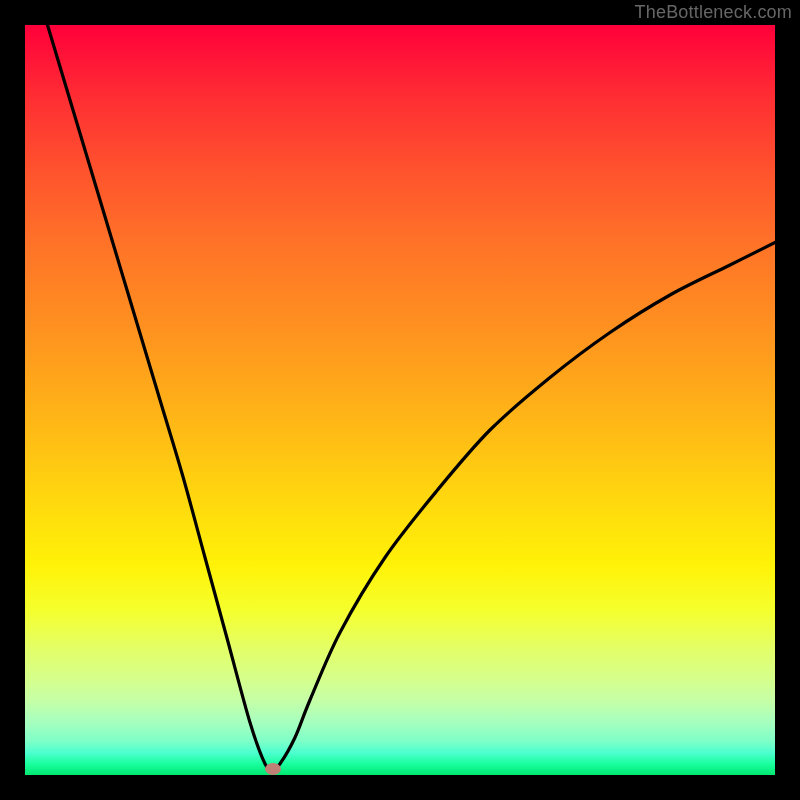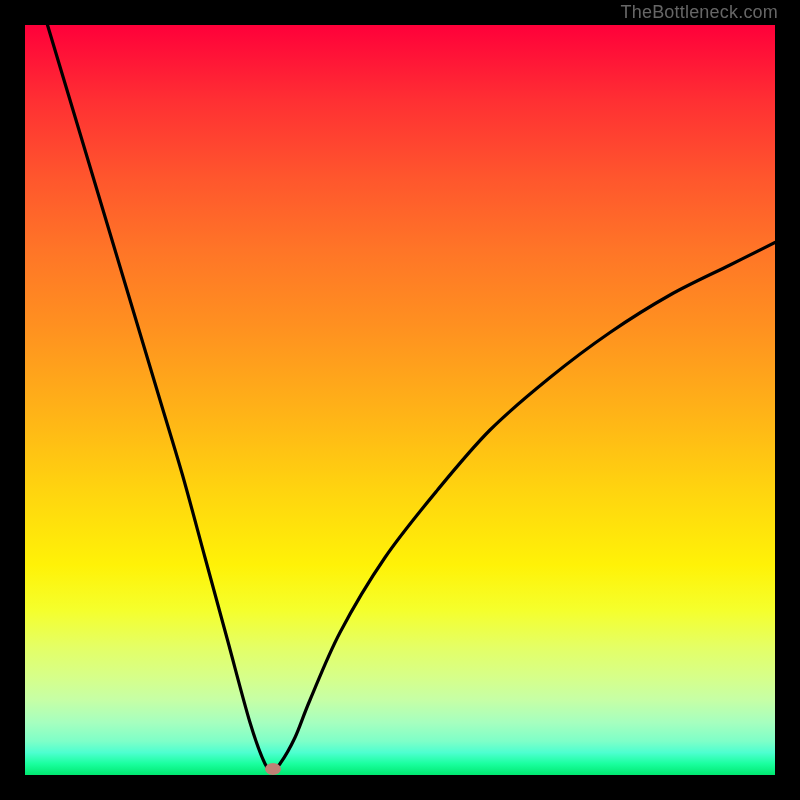--- a/index.html
+++ b/index.html
@@ -39,21 +39,21 @@
       #a6ffbf 93%,
       #7effc8 95.5%,
       #4effd0 97%,
       #1aff9f 98.5%,
       #00e870 100%
     );
   }
   .watermark {
     position: absolute;
     top: 2px;
-    right: 22px;
+    right: 8px;
     color: #666;
     font-size: 18px;
     font-weight: 500;
     letter-spacing: 0.2px;
     user-select: none;
   }
   svg.curve {
     position: absolute;
     inset: 0;
     width: 750px;

